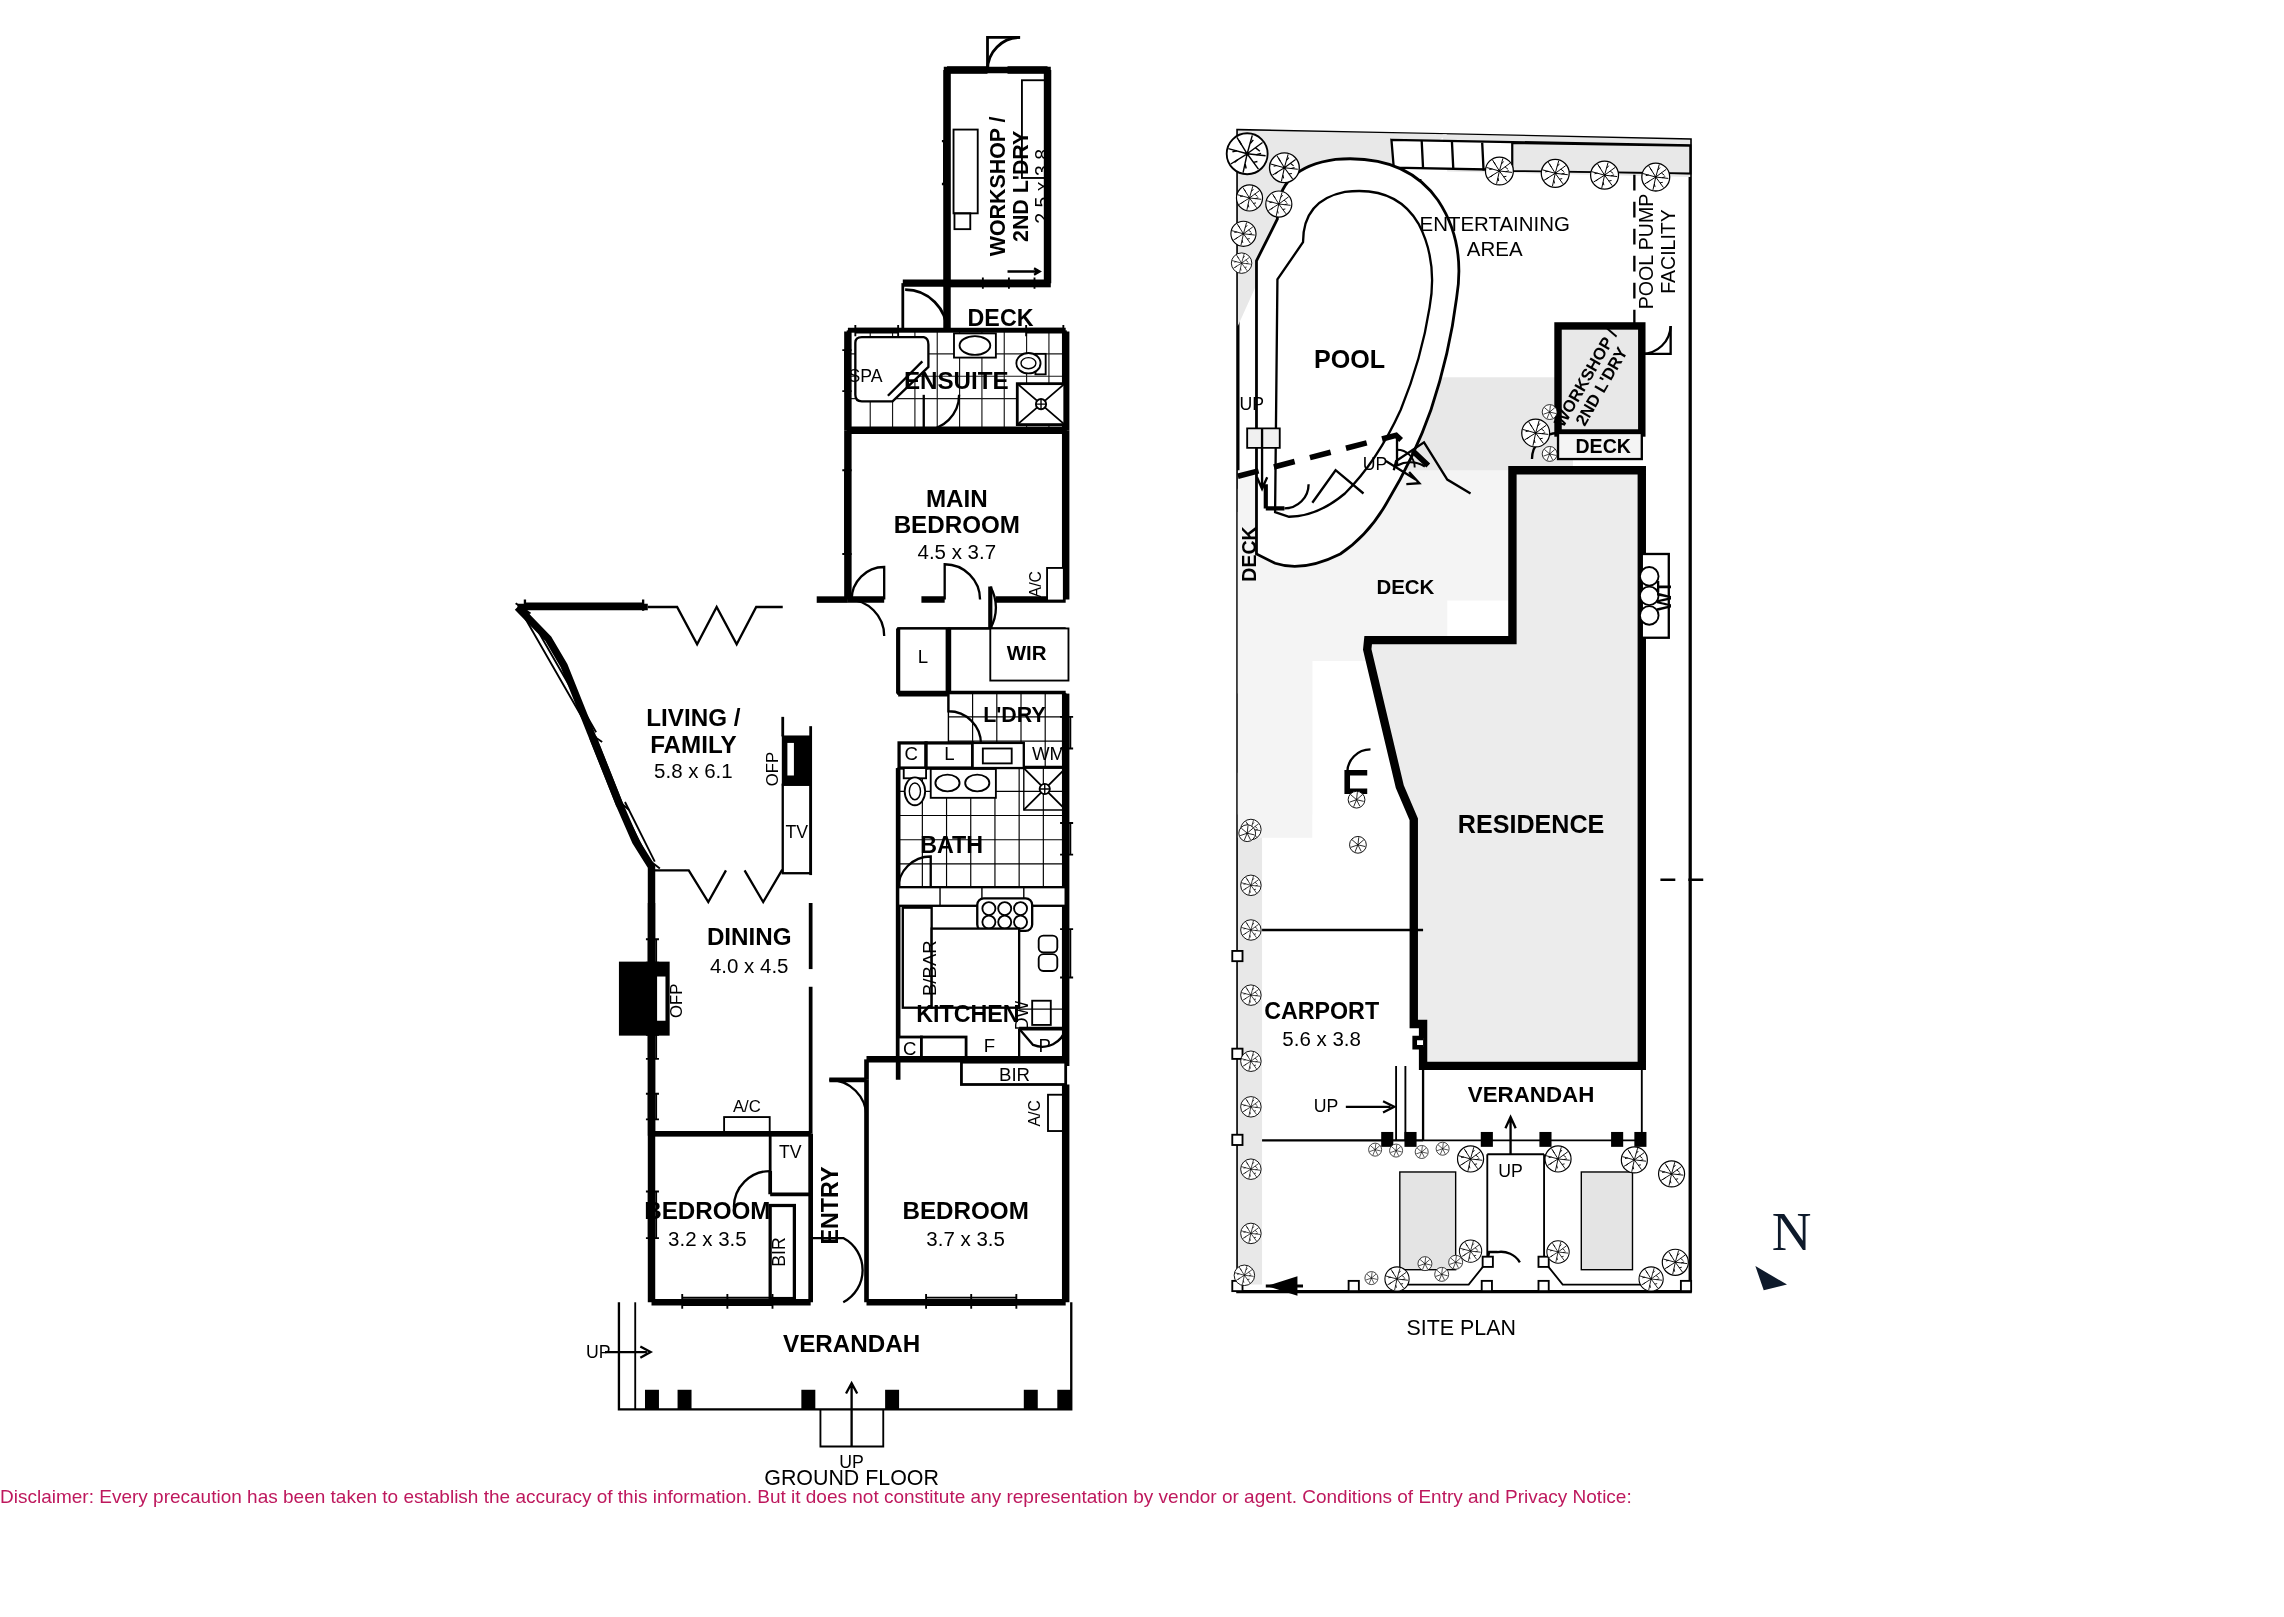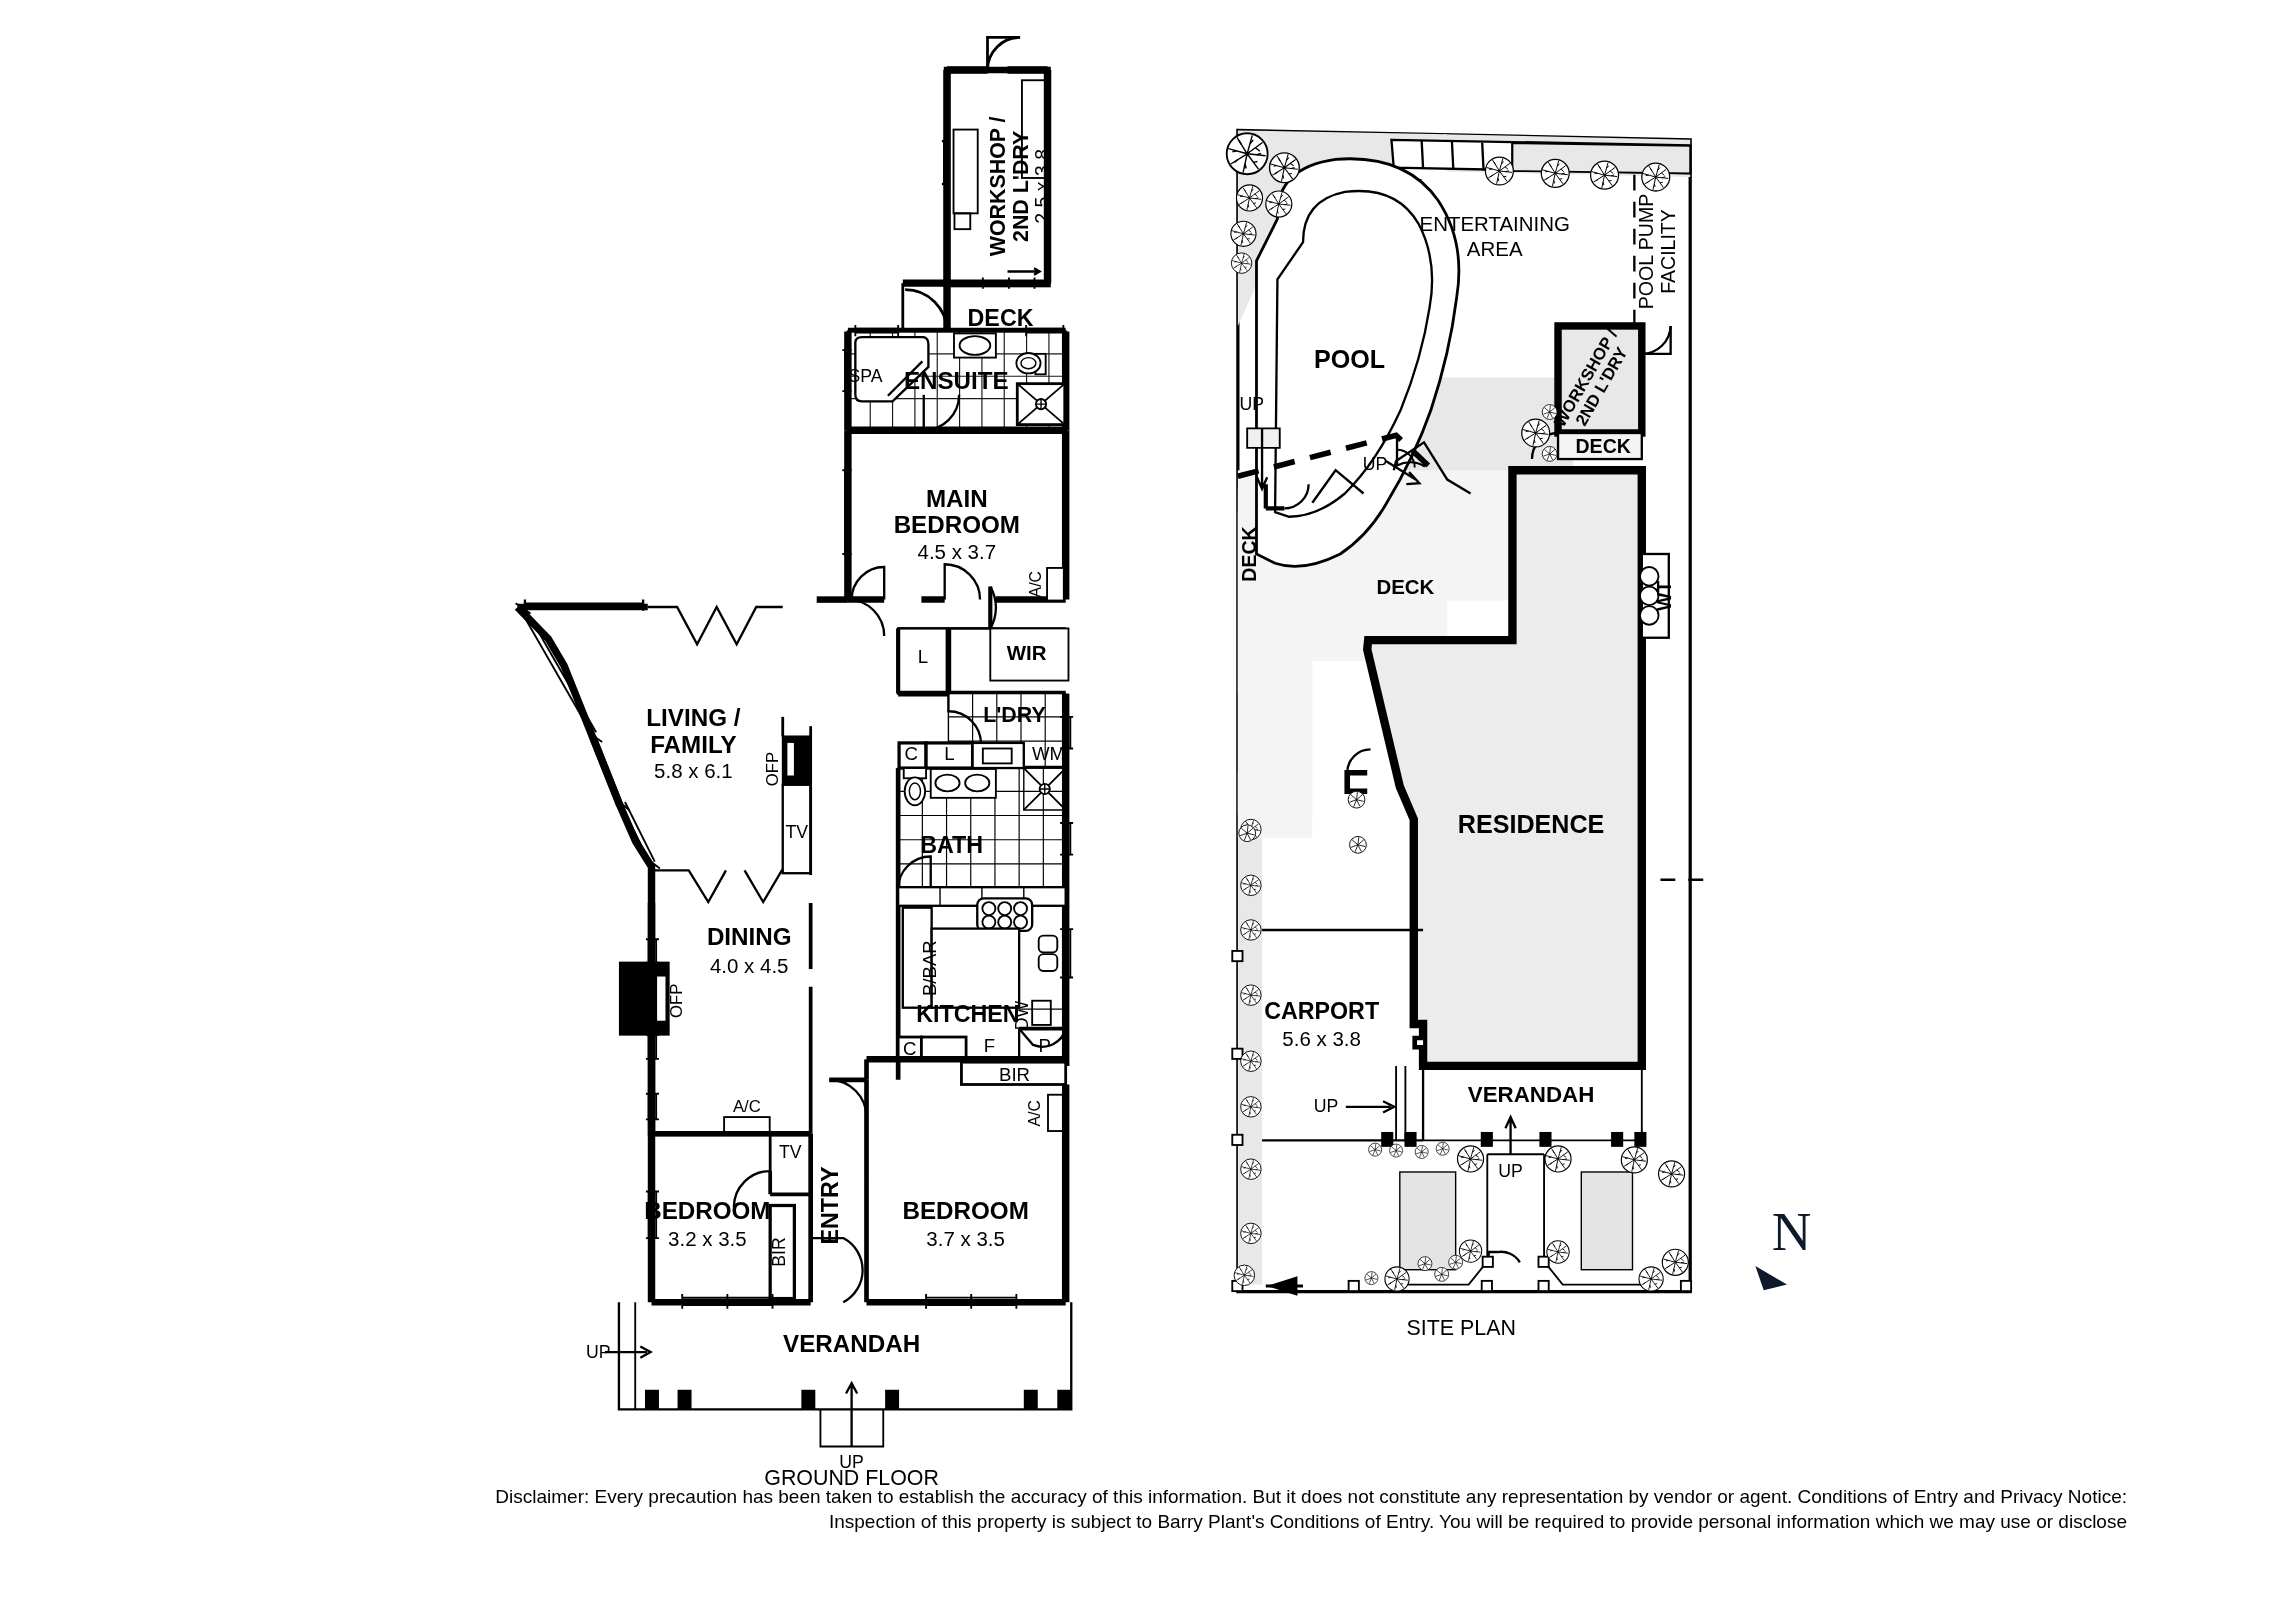--- a/index.html
+++ b/index.html
@@ -1,20 +1,20 @@
 <!DOCTYPE html>
 <html style="font-size:7.4px"><head>
 <meta charset="utf-8">
 <style>
   html,body{margin:0;padding:0;background:#ffffff;}
   body{width:2284px;height:1618px;position:relative;font-family:"Liberation Sans",sans-serif;color:#000;}
   #stage{position:absolute;left:0;top:0;width:2284px;height:1618px;overflow:hidden;}
   svg#plan{position:absolute;left:0;top:0;width:2284px;height:1618px;}
-  .disclaimer{position:absolute;left:0;top:1485px;width:2127px;text-align:right;
-     font-family:"Liberation Sans",sans-serif;font-size:19px;line-height:1.30;color:#000000;}
+  .disclaimer{position:absolute;left:0;top:1485px;width:2127px;text-align:left;
+     font-family:"Liberation Sans",sans-serif;font-size:19px;line-height:1.30;color:#be185d;}
   .disclaimer div{white-space:nowrap;}
 </style>
 </head>
 <body>
 
 <div id="stage">
 
 <svg id="plan" viewBox="0 0 4908 3476" xmlns="http://www.w3.org/2000/svg">
   <defs>
     <g id="tree">
@@ -576,17 +576,16 @@
   <text x="3140" y="2868" font-size="46" text-anchor="middle">SITE PLAN</text>
 
   <g>
     <text x="3850" y="2685" font-size="118" font-family="Liberation Serif, serif" fill="#0e1a2b" text-anchor="middle">N</text>
     <path d="M3772 2720 L3840 2760 L3790 2772 Z" fill="#0e1a2b"></path>
   </g>
 </svg>
 
 <div class="disclaimer">
   <div>Disclaimer: Every precaution has been taken to establish the accuracy of this information. But it does not constitute any representation by vendor or agent. Conditions of Entry and Privacy Notice:</div>
-  <div>Inspection of this property is subject to Barry Plant's Conditions of Entry. You will be required to provide personal information which we may use or disclose</div>
 </div>
 
 </div>
 
 
 </body></html>

